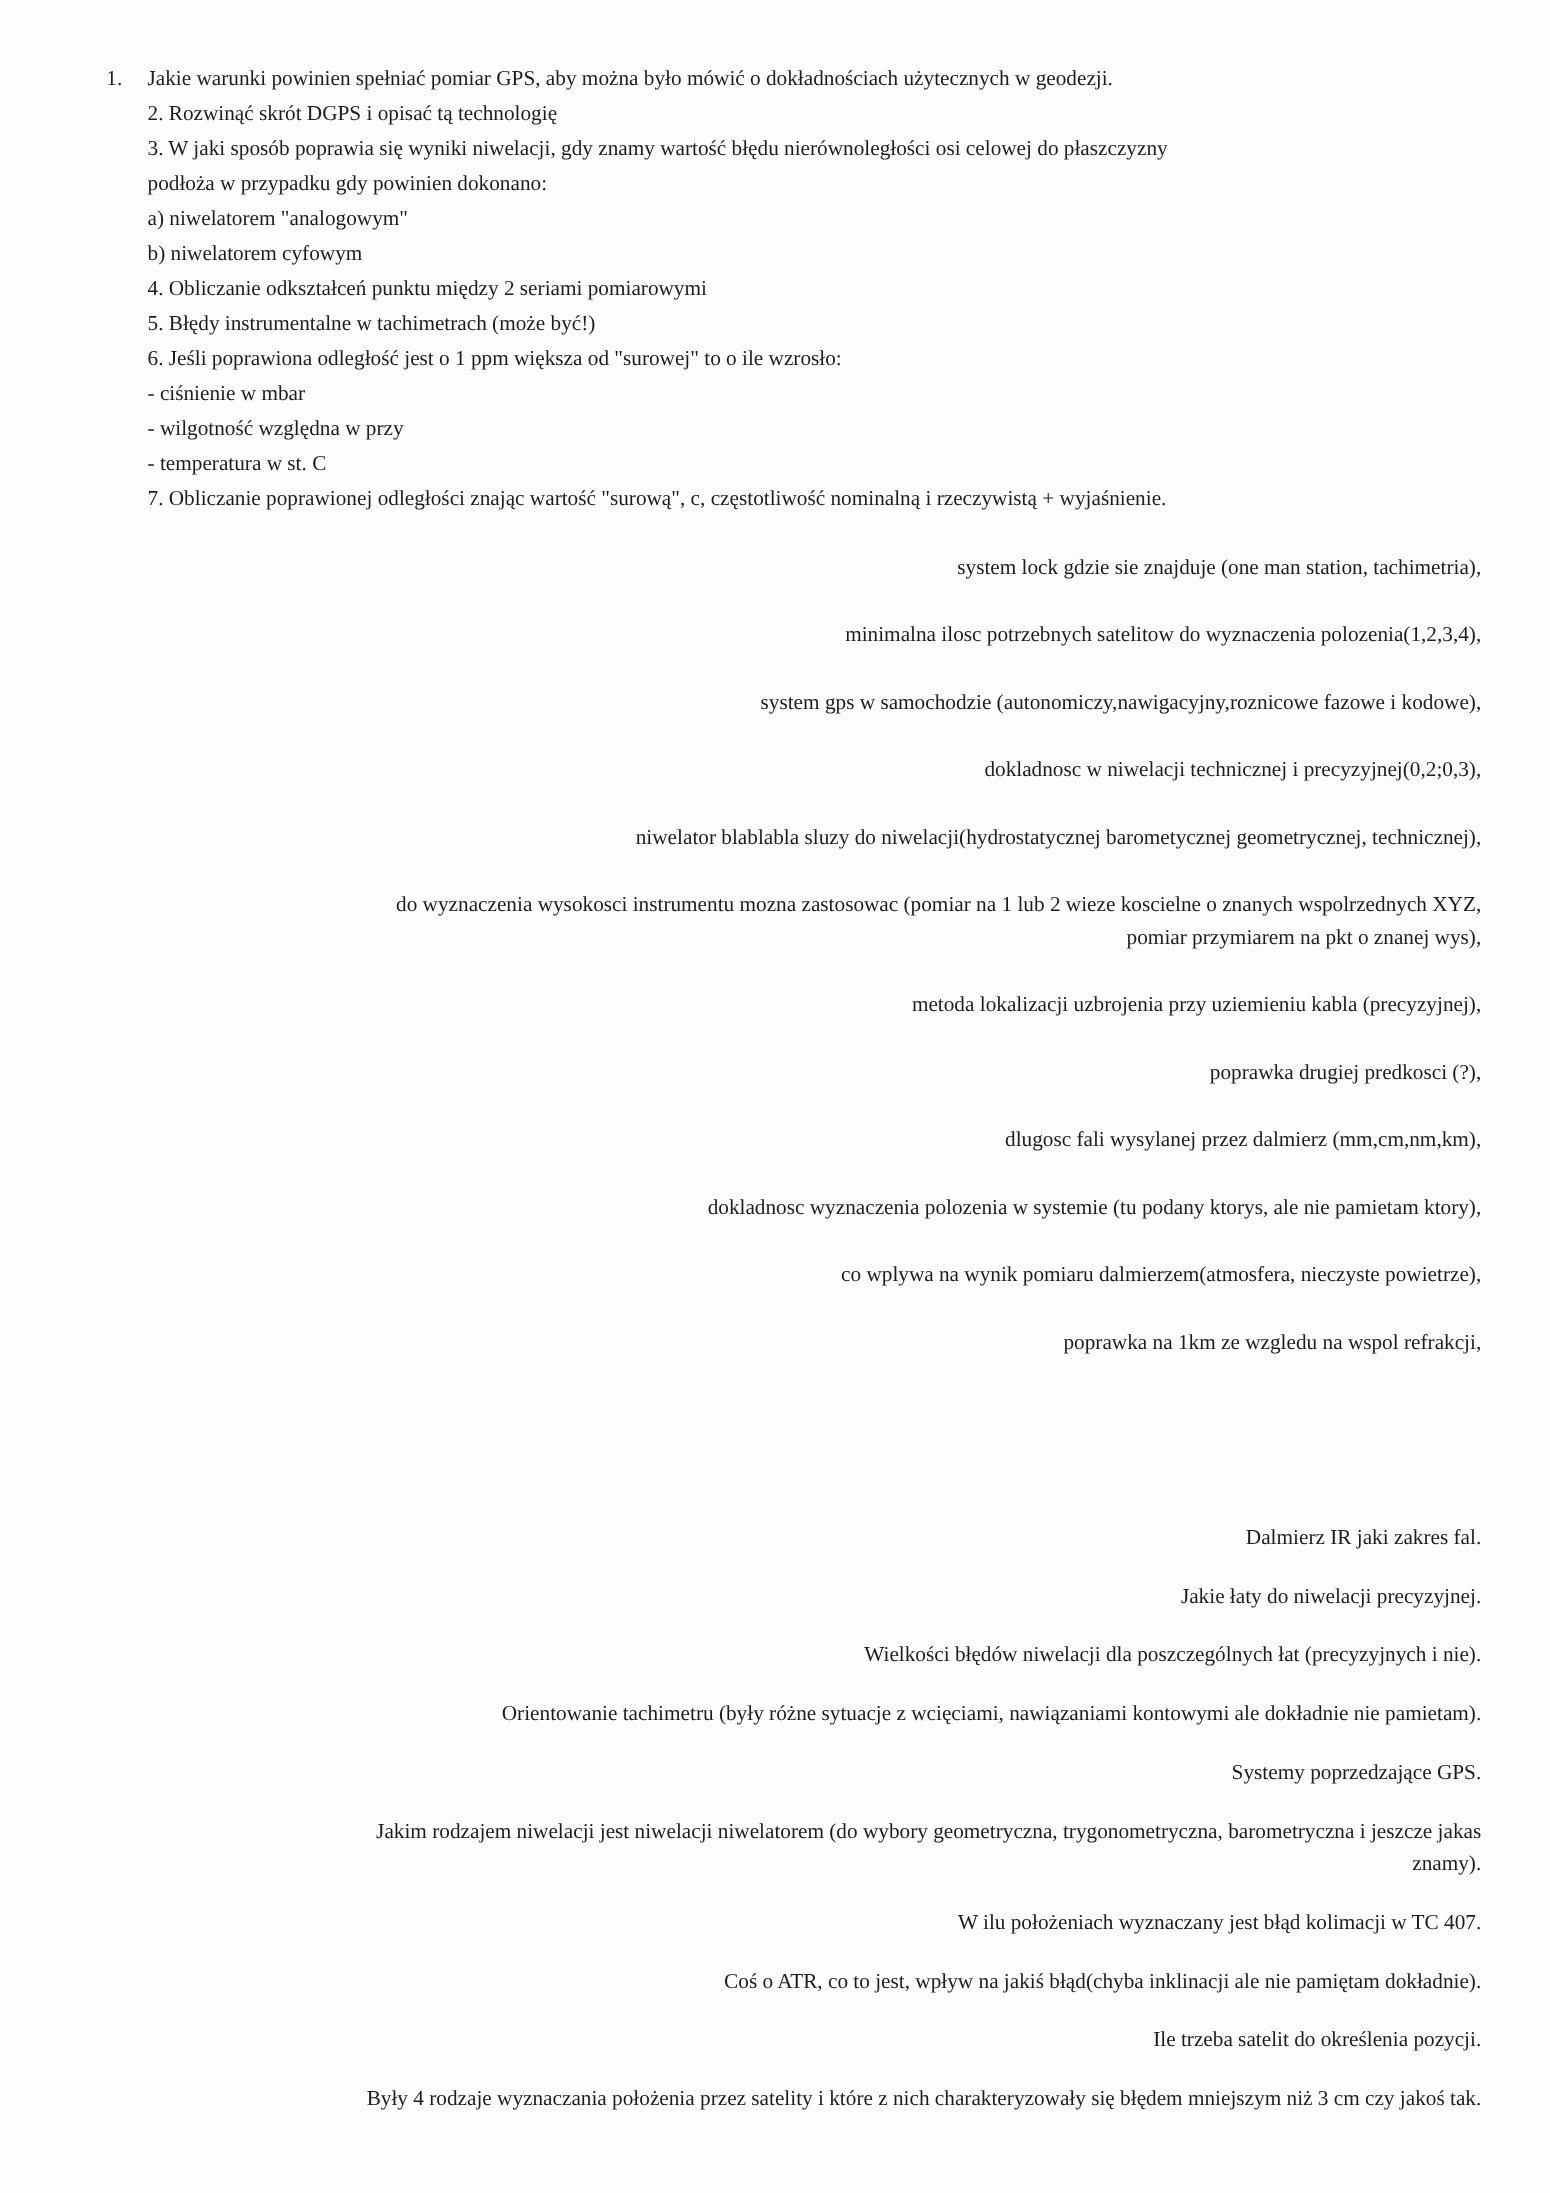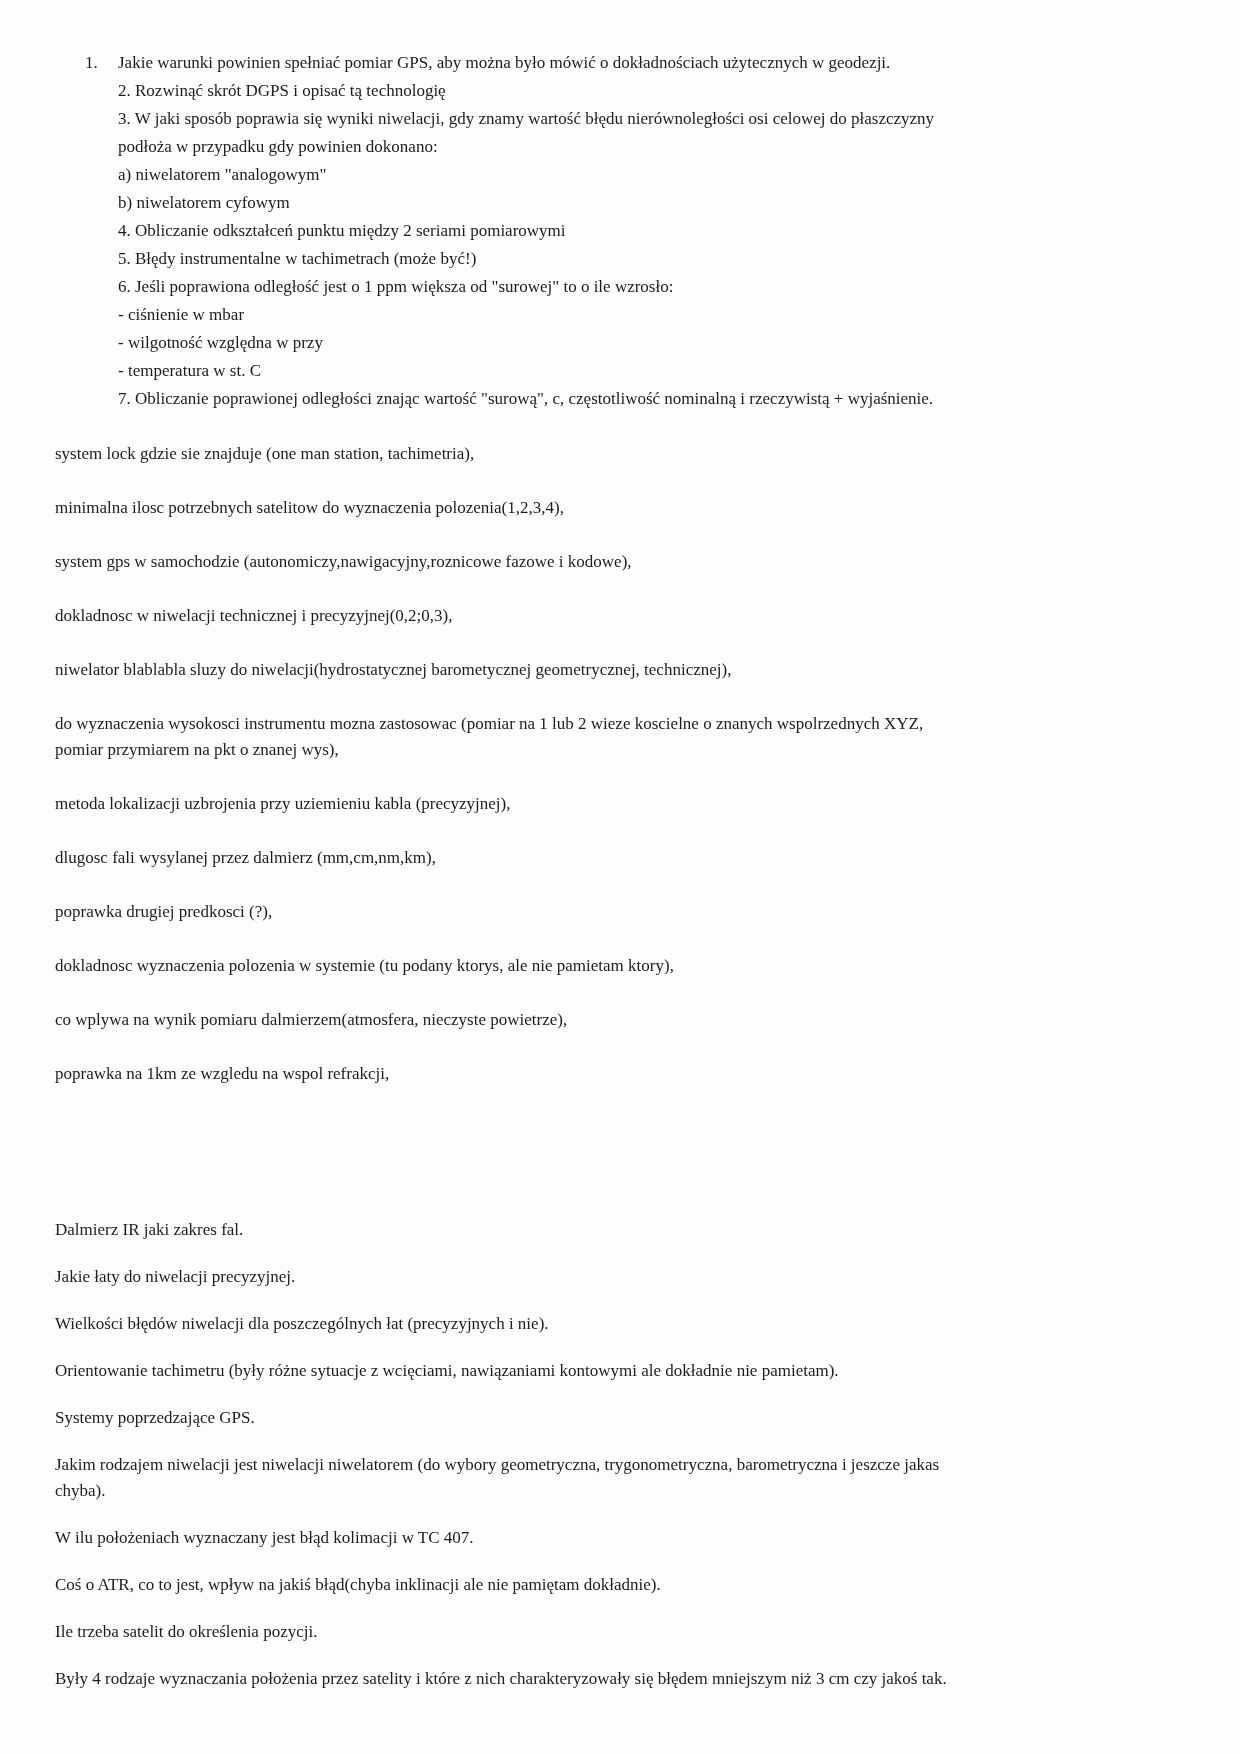--- a/index.html
+++ b/index.html
@@ -31,20 +31,21 @@
   .first-item {
     position: relative;
   }
   .first-item .marker {
     position: absolute;
     left: -33px;
     top: 0;
   }
   .para-group {
     margin-top: 28px;
+    text-align: right;
   }
   .para {
     margin: 0 0 28px 0;
   }
   .pline {
     line-height: 26px;
     white-space: nowrap;
   }
   .group2 .para {
     margin-bottom: 21px;
@@ -94,24 +95,24 @@
       <div class="pline">niwelator blablabla sluzy do niwelacji(hydrostatycznej barometycznej geometrycznej, technicznej),</div>
     </div>
     <div class="para">
       <div class="pline">do wyznaczenia wysokosci instrumentu mozna zastosowac (pomiar na 1 lub 2 wieze koscielne o znanych wspolrzednych XYZ,</div>
       <div class="pline">pomiar przymiarem na pkt o znanej wys),</div>
     </div>
     <div class="para">
       <div class="pline">metoda lokalizacji uzbrojenia przy uziemieniu kabla (precyzyjnej),</div>
     </div>
     <div class="para">
-      <div class="pline">dlugosc fali wysylanej przez dalmierz (mm,cm,nm,km),</div>
+      <div class="pline">poprawka drugiej predkosci (?),</div>
     </div>
     <div class="para">
-      <div class="pline">poprawka drugiej predkosci (?),</div>
+      <div class="pline">dlugosc fali wysylanej przez dalmierz (mm,cm,nm,km),</div>
     </div>
     <div class="para">
       <div class="pline">dokladnosc wyznaczenia polozenia w systemie (tu podany ktorys, ale nie pamietam ktory),</div>
     </div>
     <div class="para">
       <div class="pline">co wplywa na wynik pomiaru dalmierzem(atmosfera, nieczyste powietrze),</div>
     </div>
     <div class="para">
       <div class="pline">poprawka na 1km ze wzgledu na wspol refrakcji,</div>
     </div>
@@ -130,21 +131,21 @@
       <div class="pline">Wielkości błędów niwelacji dla poszczególnych łat (precyzyjnych i nie).</div>
     </div>
     <div class="para">
       <div class="pline">Orientowanie tachimetru (były różne sytuacje z wcięciami, nawiązaniami kontowymi ale dokładnie nie pamietam).</div>
     </div>
     <div class="para">
       <div class="pline">Systemy poprzedzające GPS.</div>
     </div>
     <div class="para">
       <div class="pline">Jakim rodzajem niwelacji jest niwelacji niwelatorem (do wybory geometryczna, trygonometryczna, barometryczna i jeszcze jakas</div>
-      <div class="pline">chyba).</div>
+      <div class="pline">znamy).</div>
     </div>
     <div class="para">
       <div class="pline">W ilu położeniach wyznaczany jest błąd kolimacji w TC 407.</div>
     </div>
     <div class="para">
       <div class="pline">Coś o ATR, co to jest, wpływ na jakiś błąd(chyba inklinacji ale nie pamiętam dokładnie).</div>
     </div>
     <div class="para">
       <div class="pline">Ile trzeba satelit do określenia pozycji.</div>
     </div>

